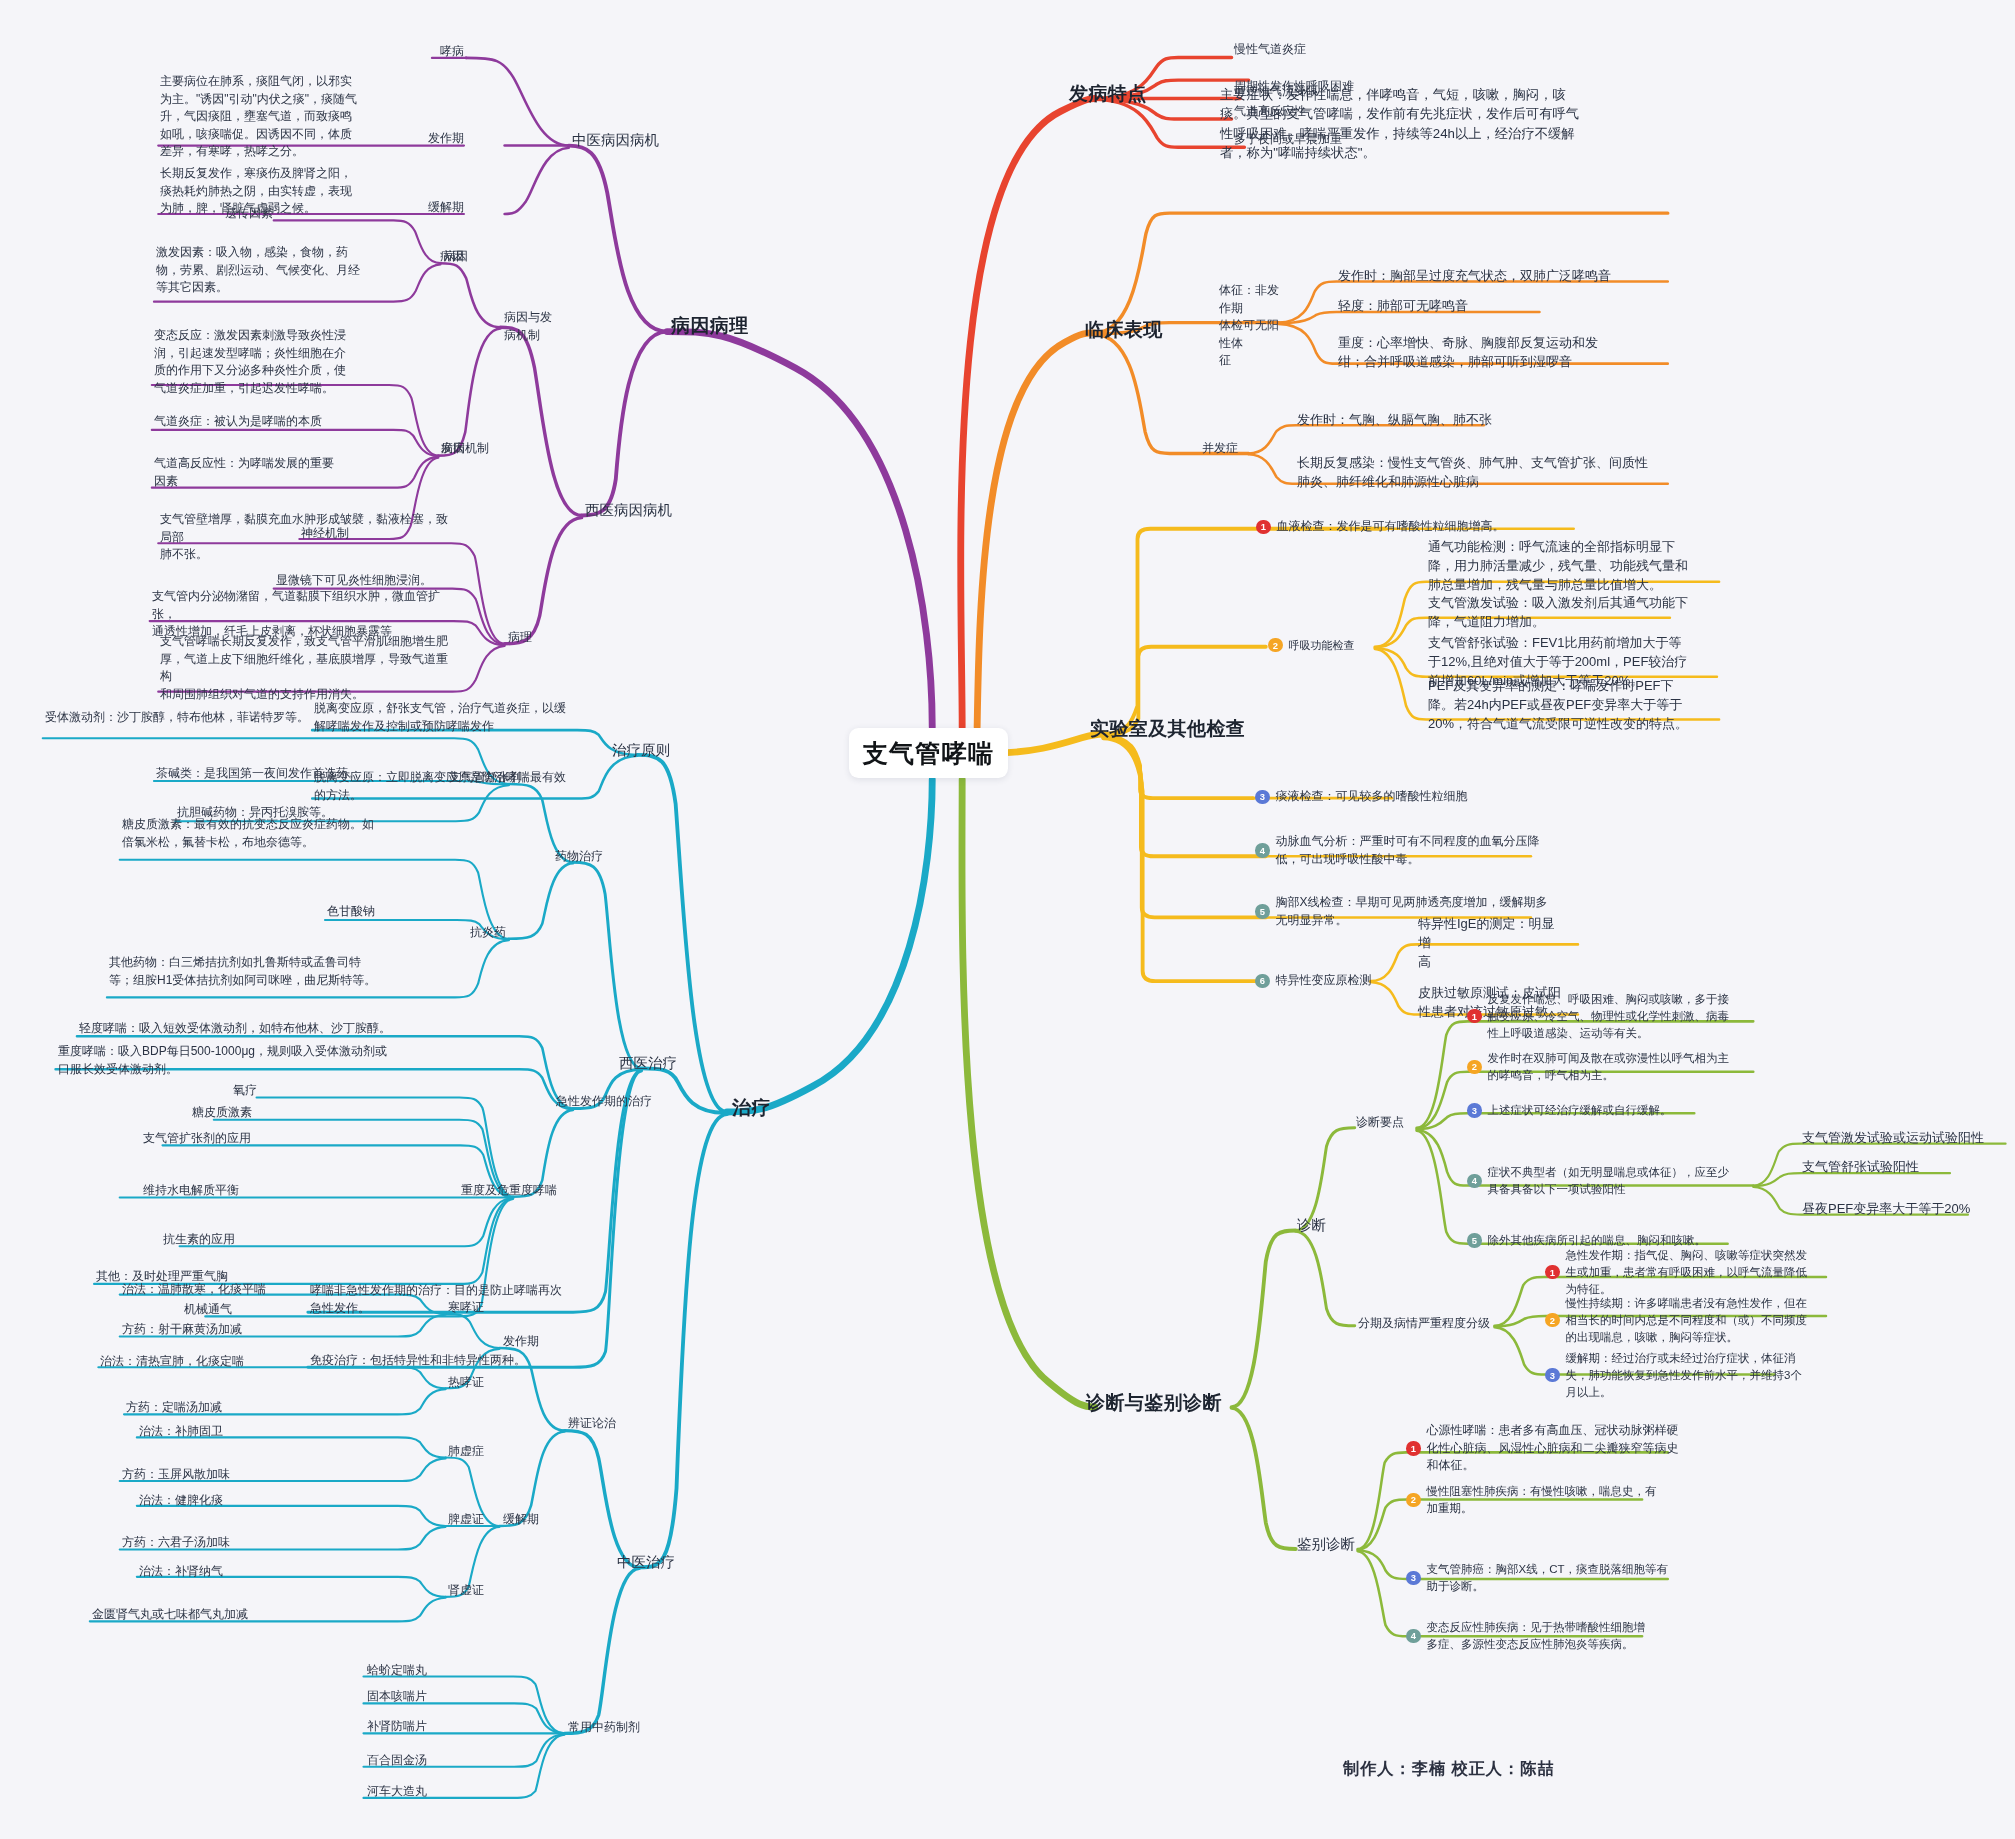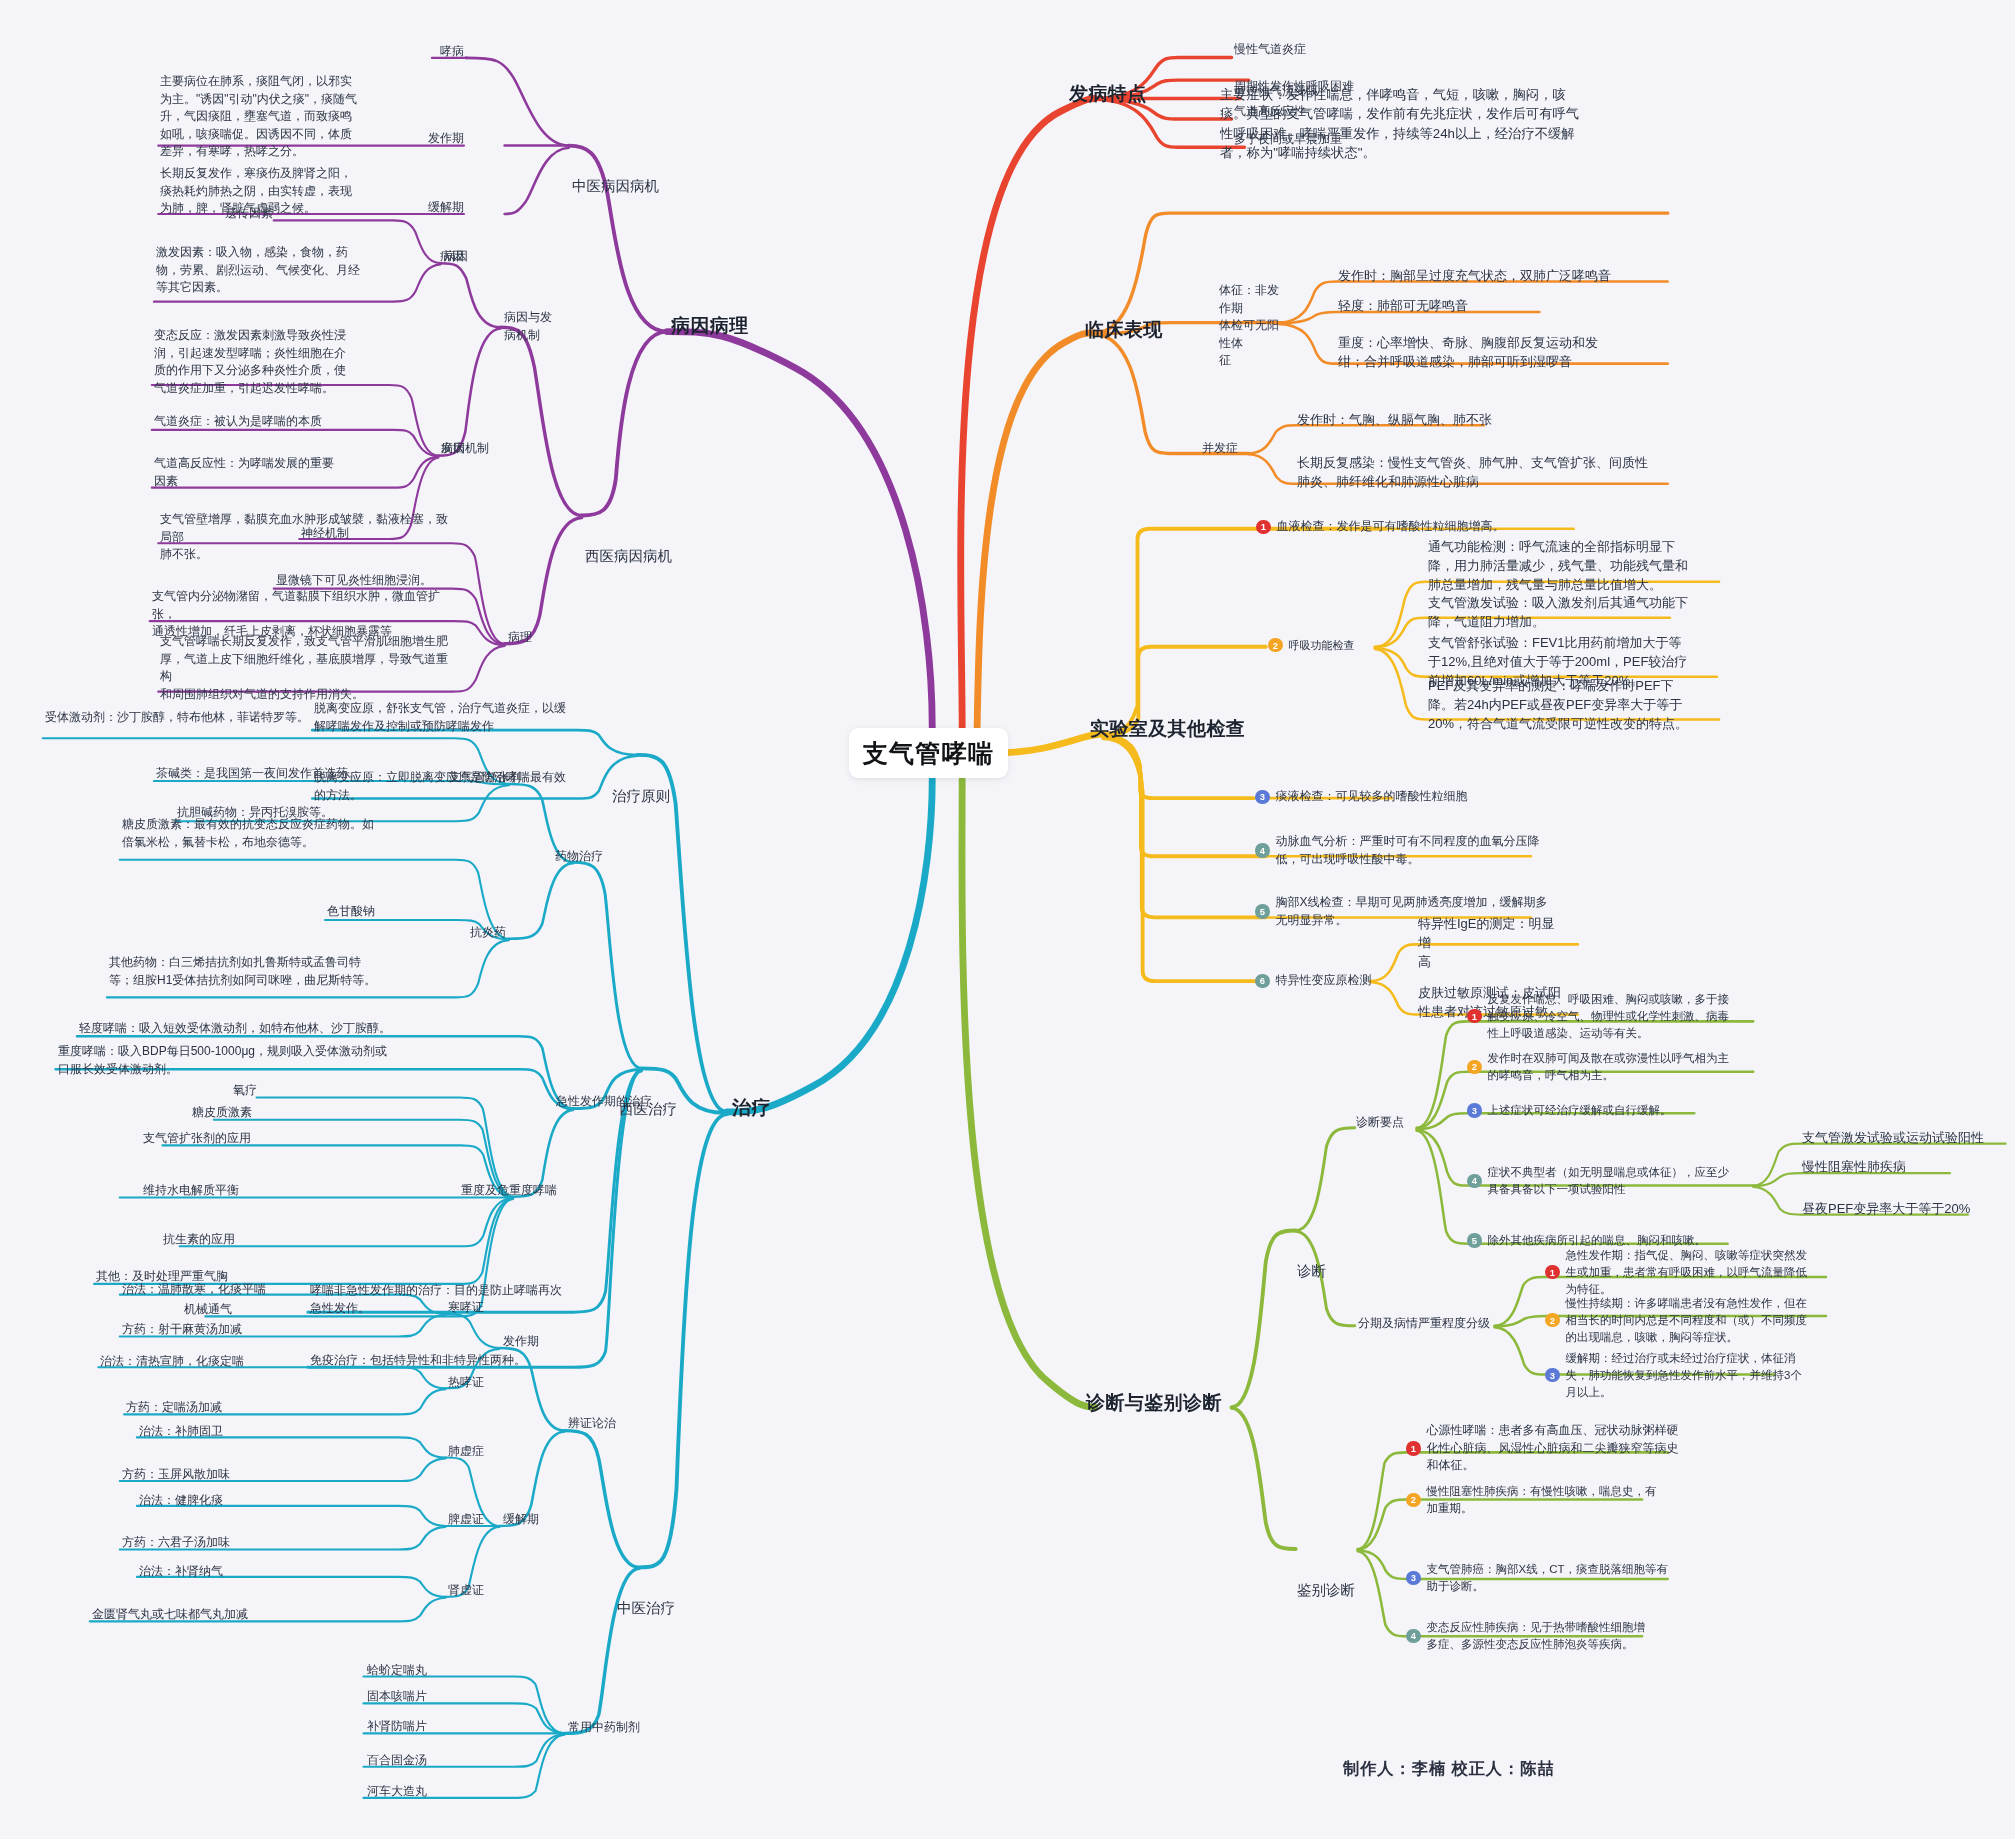--- a/index.html
+++ b/index.html
@@ -15,21 +15,21 @@
   }
   #canvas { position:absolute; inset:0; }
   svg.links { position:absolute; left:0; top:0; width:2015px; height:1840px; pointer-events:none; }
 
   
   .node { position:absolute; line-height:1.46; white-space:pre-line; }
   .node.r { text-align:right; }
   .node.l { text-align:left; }
 
   .lvl1 { font-weight:bold; font-size:19px; color:#1d2430; letter-spacing:0.4px; }
-  .lvl2b{ font-size:14.5px; color:#2b3344;margin-top:46px; }
+  .lvl2b{ font-size:14.5px; color:#2b3344; }
   .lvl3 { font-size:12px; color:#2b3344; }
   .leaf { font-size:12px; color:#2b3344; }
   .leafsm { font-size:13px; color:#2b3344; }
 
   
   #central {
     position:absolute; left:849px; top:728px;
     width:159px; height:50px;
     background:#ffffff; border-radius:9.4px;
     box-shadow:0 1.7px 6.8px rgba(40,50,80,.10);
@@ -482,21 +482,21 @@
   <span class="badge b4">4</span>
   <span class="txt" style="font-size:11.5px;">症状不典型者（如无明显喘息或体征），应至少
 具备具备以下一项试验阳性</span>
 </div>
 <div class="numrow" style="left:1467px; top:1232px; width:295px;">
   <span class="badge b5">5</span>
   <span class="txt" style="font-size:11.5px;">除外其他疾病所引起的喘息、胸闷和咳嗽。</span>
 </div>
 
 <div class="node l leafsm" style="left:1802px; top:1129px;">支气管激发试验或运动试验阳性</div>
-<div class="node l leafsm" style="left:1802px; top:1158px;">慢性阻塞性肺疾病</div>
+<div class="node l leafsm" style="left:1802px; top:1158px;">支气管舒张试验阳性</div>
 <div class="node l leafsm" style="left:1802px; top:1200px;">昼夜PEF变异率大于等于20%</div>
 
 <div class="node l lvl3" style="left:1358px; top:1315px;">分期及病情严重程度分级</div>
 <div class="numrow" style="left:1545px; top:1247px; width:291px;">
   <span class="badge b1">1</span>
   <span class="txt" style="font-size:11.5px;">急性发作期：指气促、胸闷、咳嗽等症状突然发
 生或加重，患者常有呼吸困难，以呼气流量降低
 为特征。</span>
 </div>
 <div class="numrow" style="left:1545px; top:1295px; width:291px;">

